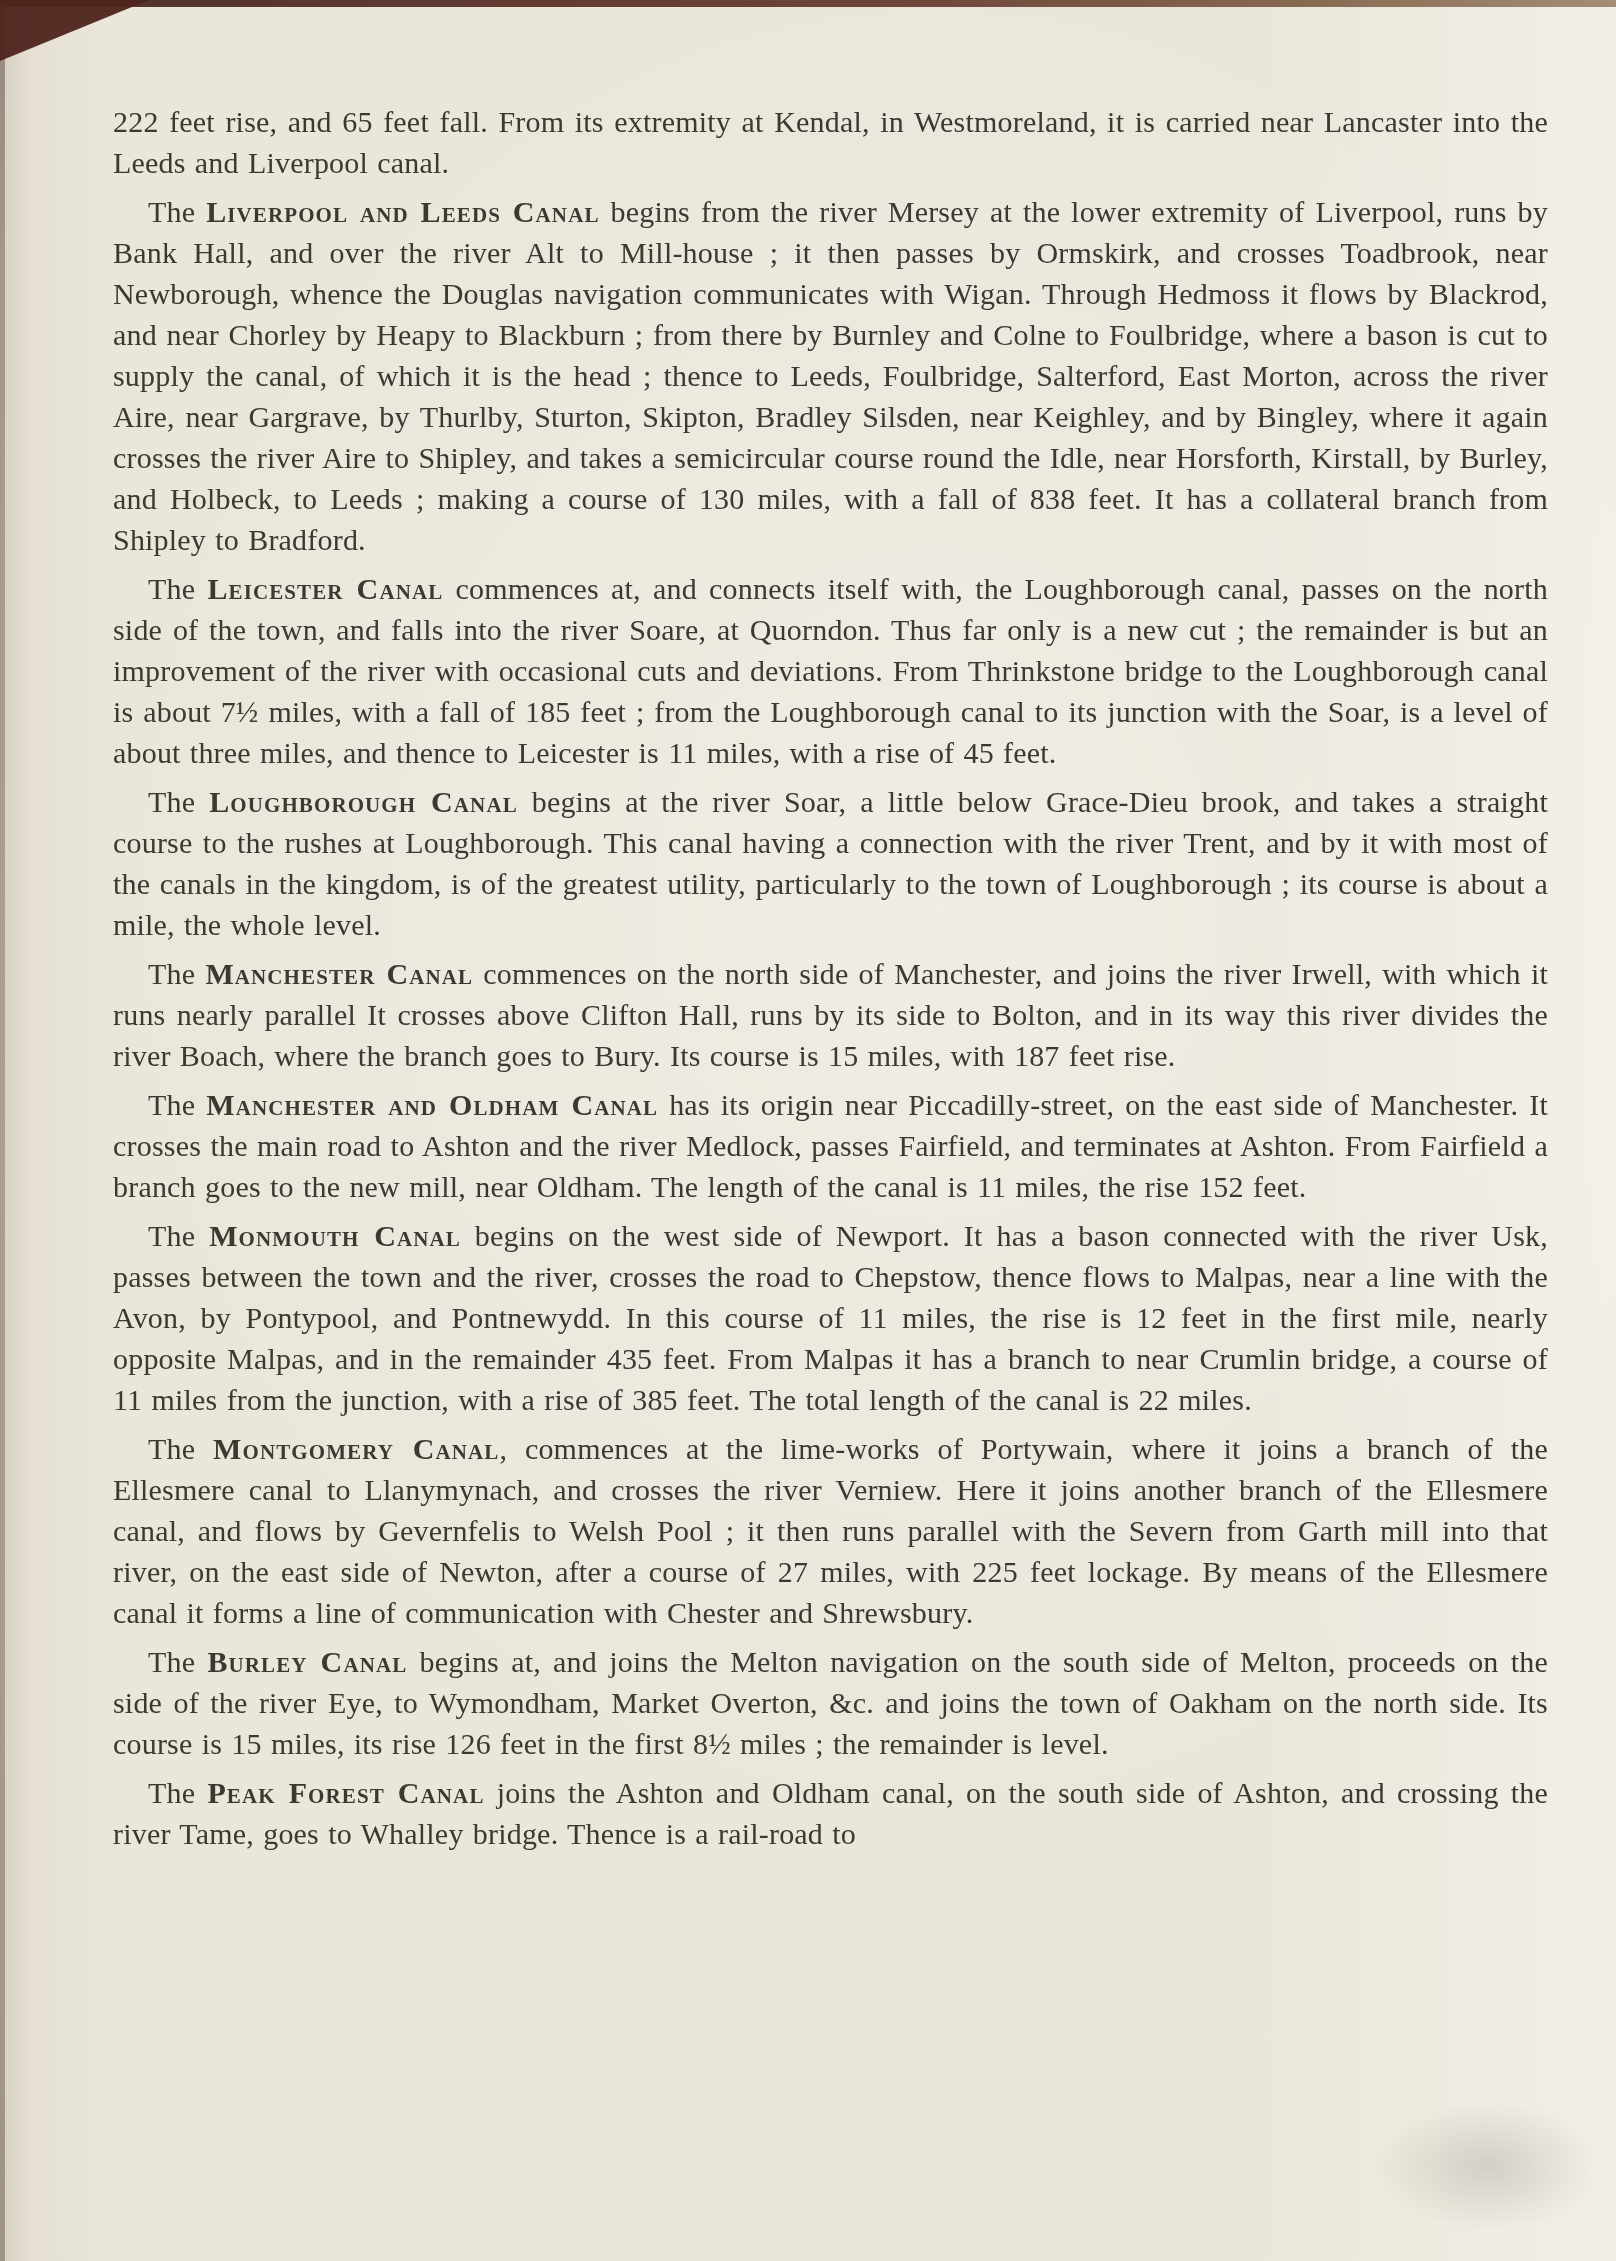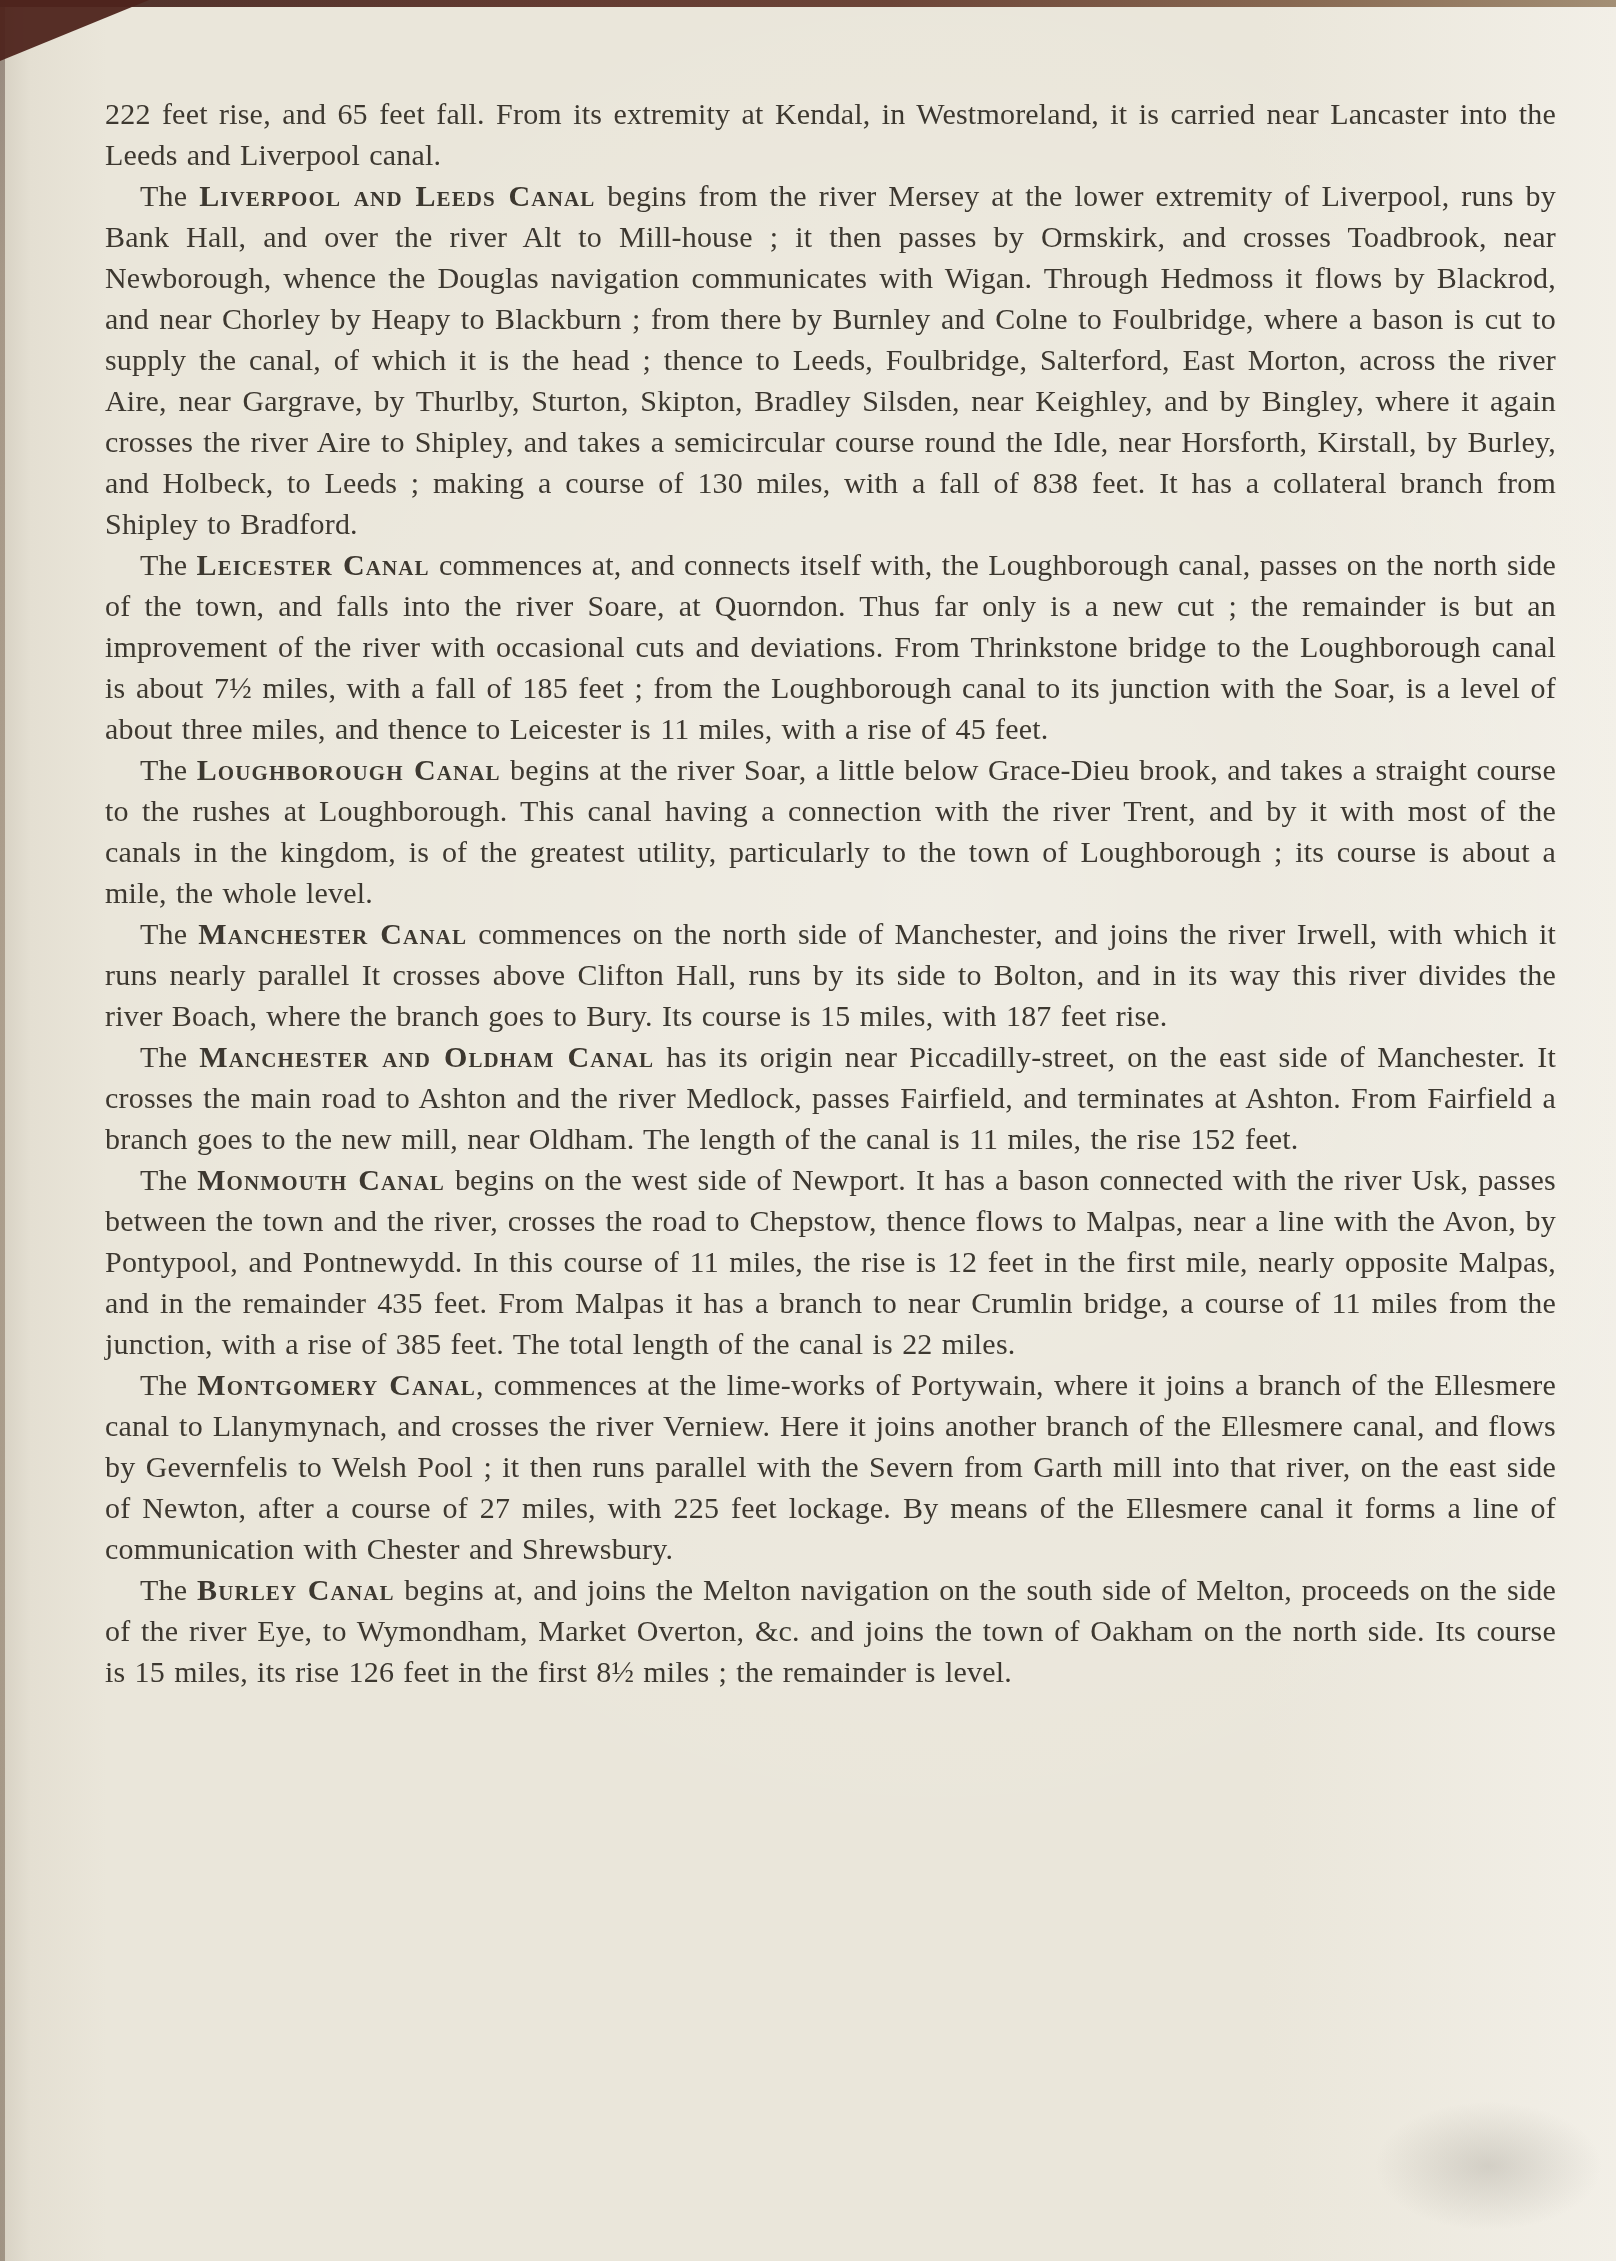--- a/index.html
+++ b/index.html
@@ -49,21 +49,21 @@
     font-size: 24px; font-weight: bold; letter-spacing: 3.8px;
   }
 
   
   .page-body {
     position: absolute; top: 93px; left: 105px; width: 1451px;
     text-align: justify;
     font-size: 30px; line-height: 41px;
     letter-spacing: 0.2px; word-spacing: 1.5px;
   }
-  .para { margin: 0; }
+  .para { margin: 8px; }
   .para.indent { text-indent: 35px; }
   .sc { font-variant: small-caps; letter-spacing: 1.1px; font-weight: bold; }
 </style>
 </head>
 <body>
 
 <div class="page">
 
   <div class="scan-top-edge"></div>
   <div class="scan-left-edge"></div>
@@ -74,16 +74,17 @@
   <main class="page-body">
       <p class="para"><span>222 feet rise, and 65 feet fall. From its extremity at Kendal, in Westmoreland, it is carried near Lancaster into the Leeds and Liverpool canal.</span></p>
       <p class="para indent"><span>The </span><span class="sc">Liverpool and Leeds Canal</span><span> begins from the river Mersey at the lower extremity of Liverpool, runs by Bank Hall, and over the river Alt to Mill-house ; it then passes by Ormskirk, and crosses Toadbrook, near Newborough, whence the Douglas navigation communicates with Wigan. Through Hedmoss it flows by Blackrod, and near Chorley by Heapy to Blackburn ; from there by Burnley and Colne to Foulbridge, where a bason is cut to supply the canal, of which it is the head ; thence to Leeds, Foulbridge, Salterford, East Morton, across the river Aire, near Gargrave, by Thurlby, Sturton, Skipton, Bradley Silsden, near Keighley, and by Bingley, where it again crosses the river Aire to Shipley, and takes a semicircular course round the Idle, near Horsforth, Kirstall, by Burley, and Holbeck, to Leeds ; making a course of 130 miles, with a fall of 838 feet. It has a collateral branch from Shipley to Bradford.</span></p>
       <p class="para indent"><span>The </span><span class="sc">Leicester Canal</span><span> commences at, and connects itself with, the Loughborough canal, passes on the north side of the town, and falls into the river Soare, at Quorndon. Thus far only is a new cut ; the remainder is but an improvement of the river with occasional cuts and deviations. From Thrinkstone bridge to the Loughborough canal is about 7½ miles, with a fall of 185 feet ; from the Loughborough canal to its junction with the Soar, is a level of about three miles, and thence to Leicester is 11 miles, with a rise of 45 feet.</span></p>
       <p class="para indent"><span>The </span><span class="sc">Loughborough Canal</span><span> begins at the river Soar, a little below Grace-Dieu brook, and takes a straight course to the rushes at Loughborough. This canal having a connection with the river Trent, and by it with most of the canals in the kingdom, is of the greatest utility, particularly to the town of Loughborough ; its course is about a mile, the whole level.</span></p>
       <p class="para indent"><span>The </span><span class="sc">Manchester Canal</span><span> commences on the north side of Manchester, and joins the river Irwell, with which it runs nearly parallel It crosses above Clifton Hall, runs by its side to Bolton, and in its way this river divides the river Boach, where the branch goes to Bury. Its course is 15 miles, with 187 feet rise.</span></p>
       <p class="para indent"><span>The </span><span class="sc">Manchester and Oldham Canal</span><span> has its origin near Piccadilly-street, on the east side of Manchester. It crosses the main road to Ashton and the river Medlock, passes Fairfield, and terminates at Ashton. From Fairfield a branch goes to the new mill, near Oldham. The length of the canal is 11 miles, the rise 152 feet.</span></p>
       <p class="para indent"><span>The </span><span class="sc">Monmouth Canal</span><span> begins on the west side of Newport. It has a bason connected with the river Usk, passes between the town and the river, crosses the road to Chepstow, thence flows to Malpas, near a line with the Avon, by Pontypool, and Pontnewydd. In this course of 11 miles, the rise is 12 feet in the first mile, nearly opposite Malpas, and in the remainder 435 feet. From Malpas it has a branch to near Crumlin bridge, a course of 11 miles from the junction, with a rise of 385 feet. The total length of the canal is 22 miles.</span></p>
       <p class="para indent"><span>The </span><span class="sc">Montgomery Canal</span><span>, commences at the lime-works of Portywain, where it joins a branch of the Ellesmere canal to Llanymynach, and crosses the river Verniew. Here it joins another branch of the Ellesmere canal, and flows by Gevernfelis to Welsh Pool ; it then runs parallel with the Severn from Garth mill into that river, on the east side of Newton, after a course of 27 miles, with 225 feet lockage. By means of the Ellesmere canal it forms a line of communication with Chester and Shrewsbury.</span></p>
       <p class="para indent"><span>The </span><span class="sc">Burley Canal</span><span> begins at, and joins the Melton navigation on the south side of Melton, proceeds on the side of the river Eye, to Wymondham, Market Overton, &amp;c. and joins the town of Oakham on the north side. Its course is 15 miles, its rise 126 feet in the first 8½ miles ; the remainder is level.</span></p>
+      <p class="para indent"><span>The </span><span class="sc">Peak Forest Canal</span><span> joins the Ashton and Oldham canal, on the south side of Ashton, and crossing the river Tame, goes to Whalley bridge. Thence is a rail-road to</span></p>
     </main>
 
 </div>
 
 
 </body></html>

